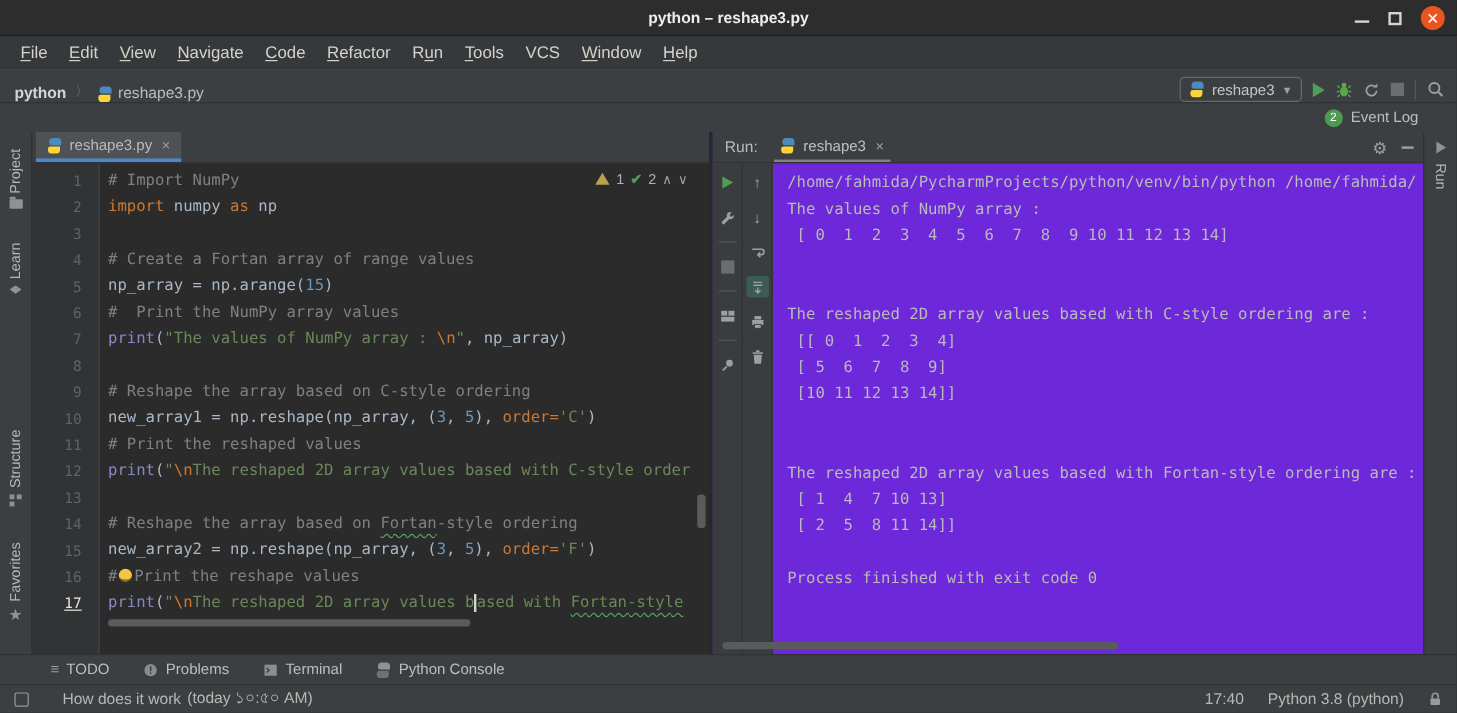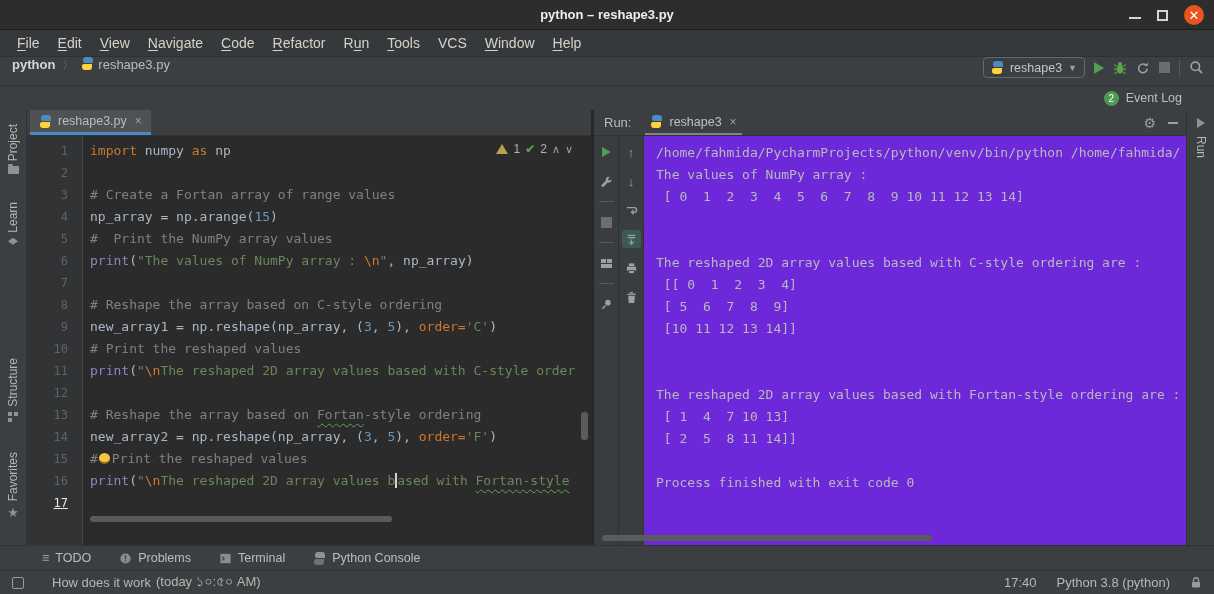--- a/index.html
+++ b/index.html
@@ -18,21 +18,21 @@
   .wc-max { width:11px; height:11px; border:2px solid #d8d4cf; background:transparent; }
   .wc-close { width:20px; height:20px; border-radius:50%; background:#e95420; color:#fff;
     display:flex; align-items:center; justify-content:center; font-size:13px; line-height:1; }
   
   .menubar { height:27px; flex:0 0 27px; background:#36393b; display:flex; align-items:center;
     padding-left:8px; color:#d6d2ca; font-size:14px; border-bottom:1px solid #2e3032; }
   .menu-item { padding:0 9px; cursor:default; }
   .mn { text-decoration:underline; text-underline-offset:2px; }
   
   .toolbar { height:29px; flex:0 0 29px; background:#3c3f41; border-bottom:1px solid #303233;
-    display:flex; align-items:flex-start; padding:0 10px 0 12px; }
+    display:flex; align-items:flex-end; padding:0 10px 0 12px; }
   .crumb-root { color:#d5d5d5; font-weight:bold; font-size:13px; }
   .crumb-sep { color:#7d7d7d; margin:0 7px; font-size:12px; }
   .crumb-file { color:#bcbcbc; font-size:13px; margin-left:4px; }
   .tb-right { margin-left:auto; display:flex; align-items:center; gap:9px; }
   .run-combo { display:flex; align-items:center; gap:6px; border:1px solid #666a6b; border-radius:4px;
     height:21px; padding:0 7px; color:#c6c6c6; font-size:12.5px; }
   .combo-arrow { font-size:9px; color:#9da0a2; }
   .play-tri { width:0; height:0; border-left:10px solid #4f9e54; border-top:6px solid transparent; border-bottom:6px solid transparent; }
   .stop-sq { width:11px; height:11px; background:#6b6e70; }
   .tb-sep { width:1px; height:16px; background:#55585a; }
@@ -244,35 +244,36 @@
           <div class="ln">10</div>
           <div class="ln">11</div>
           <div class="ln">12</div>
           <div class="ln">13</div>
           <div class="ln">14</div>
           <div class="ln">15</div>
           <div class="ln">16</div>
           <div class="ln active">17</div>
         </div>
       <div class="codepane">
+          <div class="cl"><span class="tok-c"># Import NumPy</span></div>
           <div class="cl"><span class="tok-k">import</span><span class="tok-t"> numpy </span><span class="tok-k">as</span><span class="tok-t"> np</span></div>
           <div class="cl"></div>
           <div class="cl"><span class="tok-c"># Create a Fortan array of range values</span></div>
           <div class="cl"><span class="tok-t">np_array = np.arange(</span><span class="tok-n">15</span><span class="tok-t">)</span></div>
           <div class="cl"><span class="tok-c">#  Print the NumPy array values</span></div>
           <div class="cl"><span class="tok-b">print</span><span class="tok-t">(</span><span class="tok-s">"The values of NumPy array : </span><span class="tok-e">\n</span><span class="tok-s">"</span><span class="tok-t">, np_array)</span></div>
           <div class="cl"></div>
           <div class="cl"><span class="tok-c"># Reshape the array based on C-style ordering</span></div>
           <div class="cl"><span class="tok-t">new_array1 = np.reshape(np_array, (</span><span class="tok-n">3</span><span class="tok-t">, </span><span class="tok-n">5</span><span class="tok-t">), </span><span class="tok-k">order=</span><span class="tok-s">'C'</span><span class="tok-t">)</span></div>
           <div class="cl"><span class="tok-c"># Print the reshaped values</span></div>
           <div class="cl"><span class="tok-b">print</span><span class="tok-t">(</span><span class="tok-s">"</span><span class="tok-e">\n</span><span class="tok-s">The reshaped 2D array values based with C-style order</span></div>
           <div class="cl"></div>
           <div class="cl"><span class="tok-c"># Reshape the array based on </span><span class="tok-c wavy">Fortan</span><span class="tok-c">-style ordering</span></div>
           <div class="cl"><span class="tok-t">new_array2 = np.reshape(np_array, (</span><span class="tok-n">3</span><span class="tok-t">, </span><span class="tok-n">5</span><span class="tok-t">), </span><span class="tok-k">order=</span><span class="tok-s">'F'</span><span class="tok-t">)</span></div>
-          <div class="cl"><span class="tok-c">#</span><span class="bulb"></span><span class="tok-c">Print the reshaped values</span></div>
+          <div class="cl"><span class="tok-c">#</span><span class="bulb"></span><span class="tok-c">Print the reshape values</span></div>
           <div class="cl"><span class="tok-b">print</span><span class="tok-t">(</span><span class="tok-s">"</span><span class="tok-e">\n</span><span class="tok-s">The reshaped 2D array values b</span><span class="caret"></span><span class="tok-s">ased with </span><span class="tok-s wavy">Fortan-style</span></div>
         </div>
       <div class="h-scroll"></div>
       <div class="v-scroll"></div>
     </div>
   </div>
 
   <div class="splitter"></div>
 
   <div class="runpanel">

